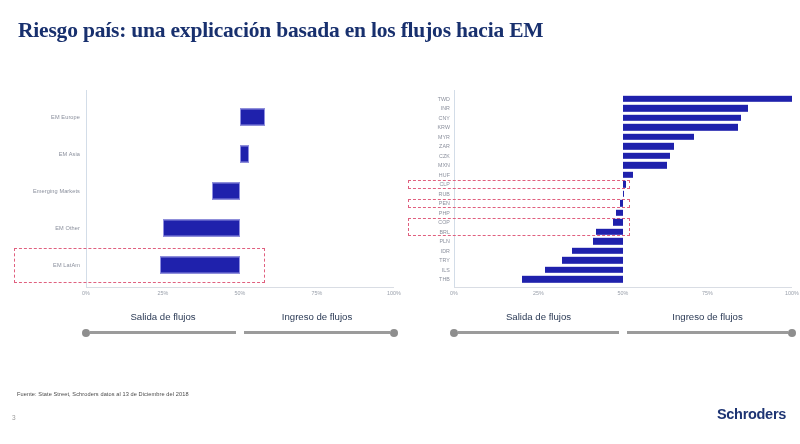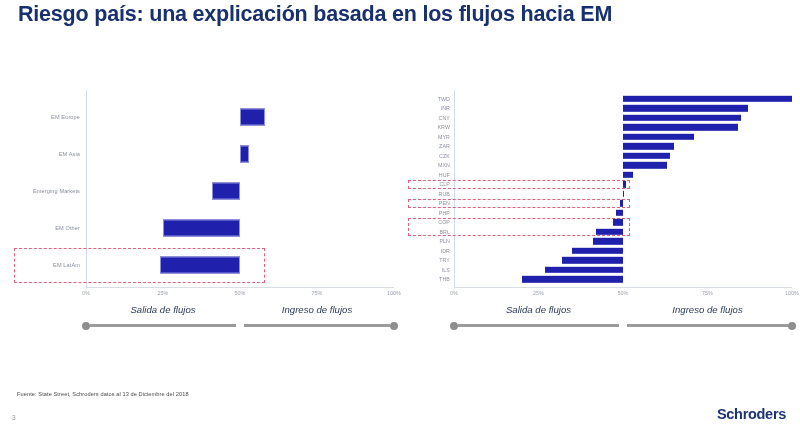--- a/index.html
+++ b/index.html
@@ -13,22 +13,23 @@
     position: relative;
     font-family: "Liberation Sans", sans-serif;
     overflow: hidden;
     color: #1b2a6b;
   }
 
   
   #slide-header {
     position: absolute;
     left: 18px;
-    top: 2px;
+    top: 18px;
     width: 770px;
+    font-family: Liberation Serif, serif;
   }
   #slide-title {
     font-size: 21.5px;
     font-weight: bold;
     color: #18306e;
     letter-spacing: -0.2px;
     line-height: 1.15;
     white-space: nowrap;
   }
   #slide-subtitle {
@@ -122,22 +123,21 @@
     transform: translateX(-50%);
     font-size: 5.4px;
     color: #9aa0ab;
     white-space: nowrap;
   }
 
   
   .flowrow {
     position: relative;
     height: 34px;
-    margin-top: 2px;
-    font-style: italic;
+    margin-top: 9px;
   }
   .flow-label {
     position: absolute;
     top: 0;
     transform: translateX(-50%);
     font-size: 9.6px;
     color: #2b3a55;
     white-space: nowrap;
   }
   .flow-arrow {

